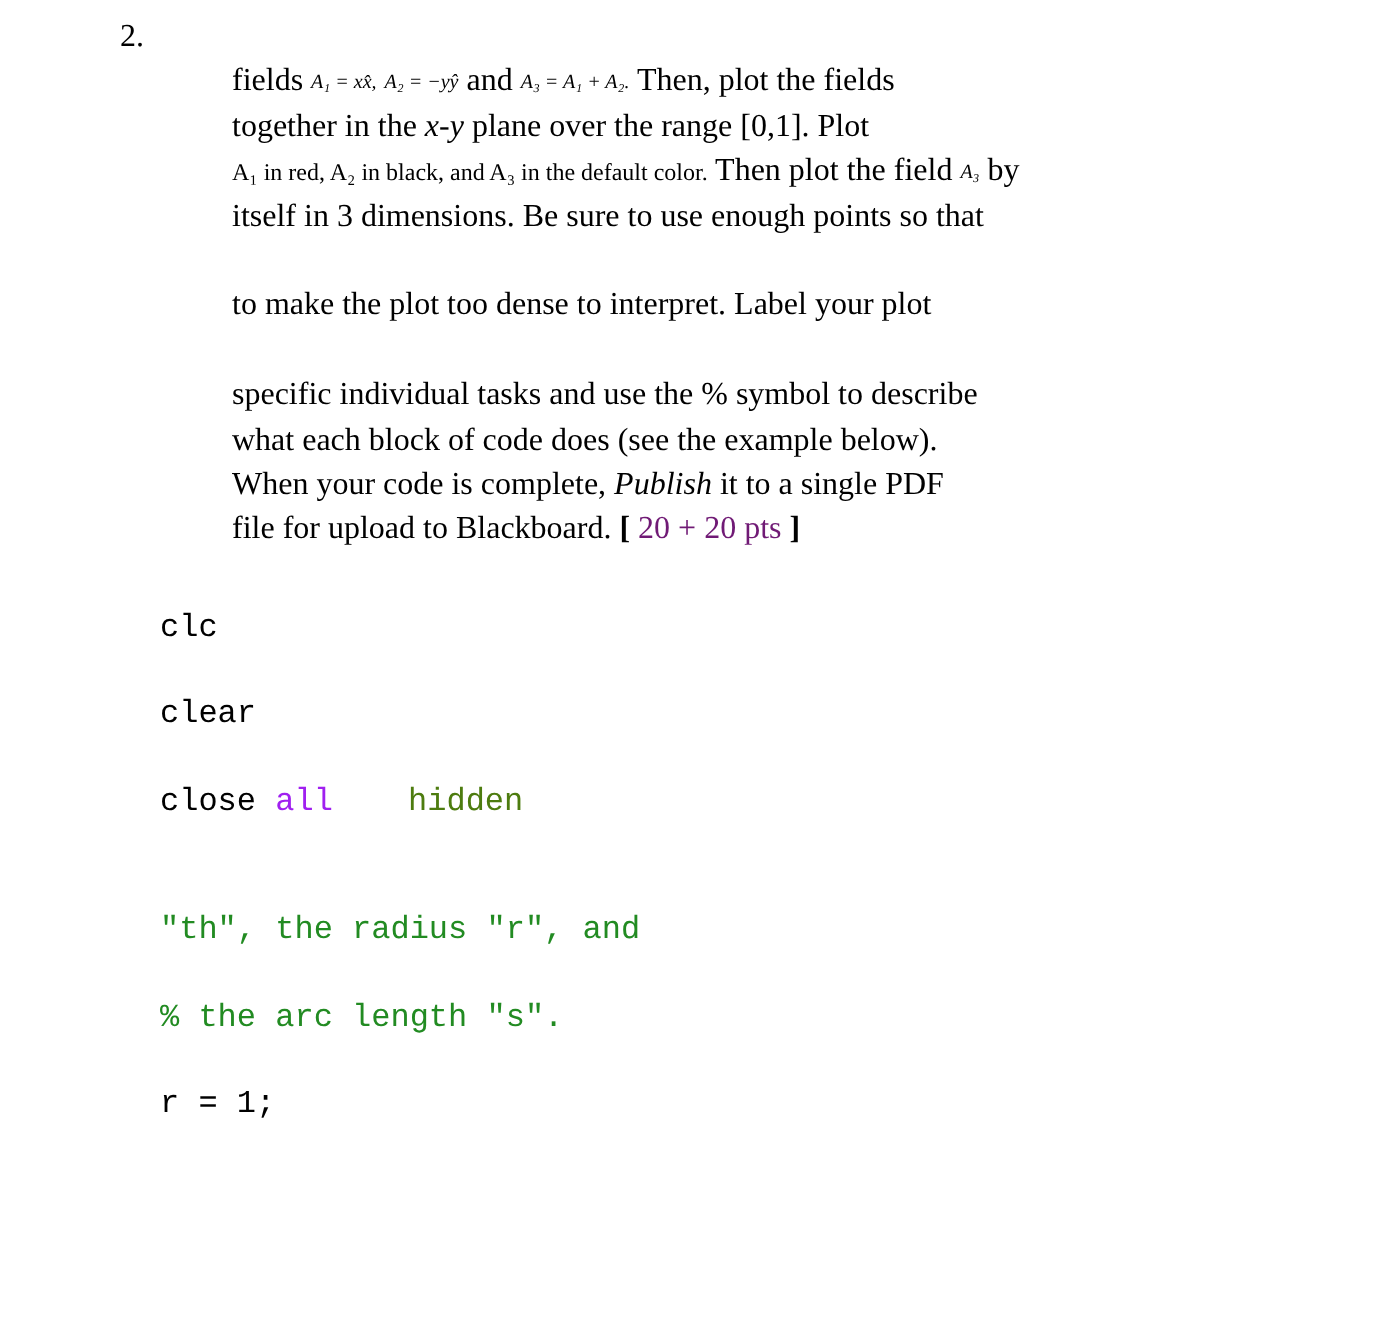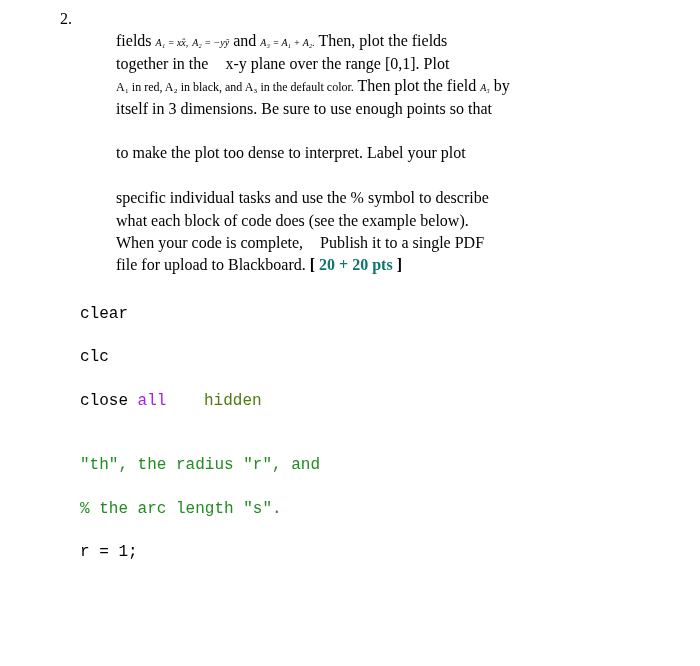--- a/index.html
+++ b/index.html
@@ -18,28 +18,28 @@
       line-height: 1.4;
     }
     .problem-number {
       float: left;
       margin-left: -20px;
     }
     .problem-text {
       margin-left: 36px;
     }
     .italic {
-      margin-left: 13px;
+      font-style: italic;
     }
     .points {
       font-weight: bold;
     }
     .points-red {
-      color: #0f766e;
-      font-weight: bold;
+      color: #701a75;
+      font-weight: normal;
     }
     .code-block {
       font-family: "Courier New", Courier, monospace;
       font-size: 16px;
       margin-top: 6px;
       line-height: 1.35;
       white-space: pre;
     }
     .code-line {
       display: block;
@@ -80,22 +80,22 @@
     <span>to make the plot too dense to interpret. Label your plot</span><br>
     <br>
     <span>specific individual tasks and use the % symbol to describe</span><br>
     <span>what each block of code does (see the example below).</span><br>
     <span> When your code is complete, </span><span class="italic">Publish</span><span> it to a single PDF</span><br>
     <span>file for upload to Blackboard.  </span><span class="points">[ </span><span class="points-red">20 + 20 pts</span><span class="points"> ]</span>
   </div>
 </div>
 
 <div class="code-block">
+<span class="code-line"><span>clc</span></span>
 <span class="code-line"><span>clear</span></span>
-<span class="code-line"><span>clc</span></span>
 <span class="code-line"><span>close </span><span class="kw-purple">all </span><span class="kw-magenta">hidden</span></span>
 <span class="code-line"></span>
 <span class="code-line comment-green"><span>"th"</span><span>, the radius </span><span>"r"</span><span>, and</span></span>
 <span class="code-line comment-green"><span>% the arc length </span><span>"s"</span><span>.</span></span>
 <span class="code-line">r = 1;</span>
 
 <span class="code-line"></span>
 
 
 

